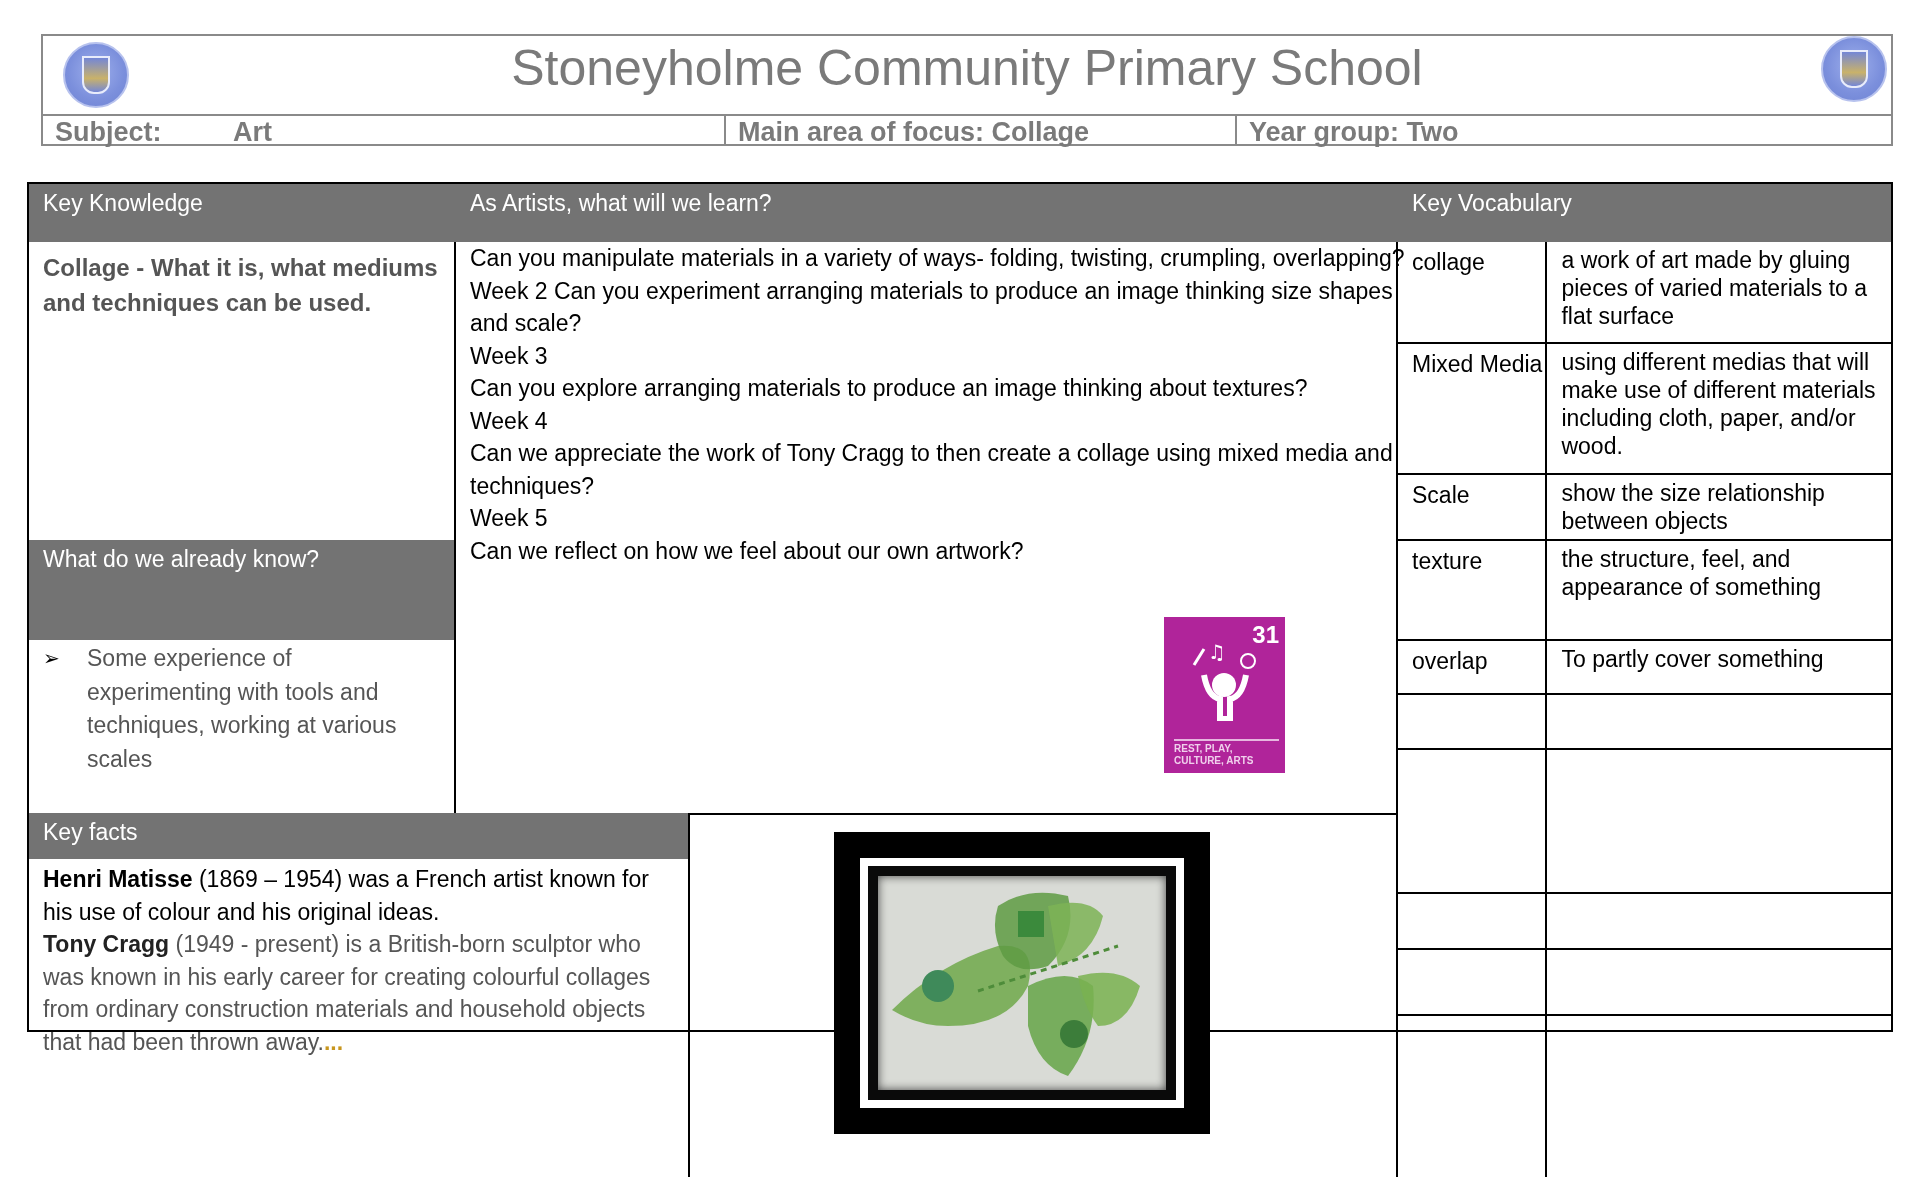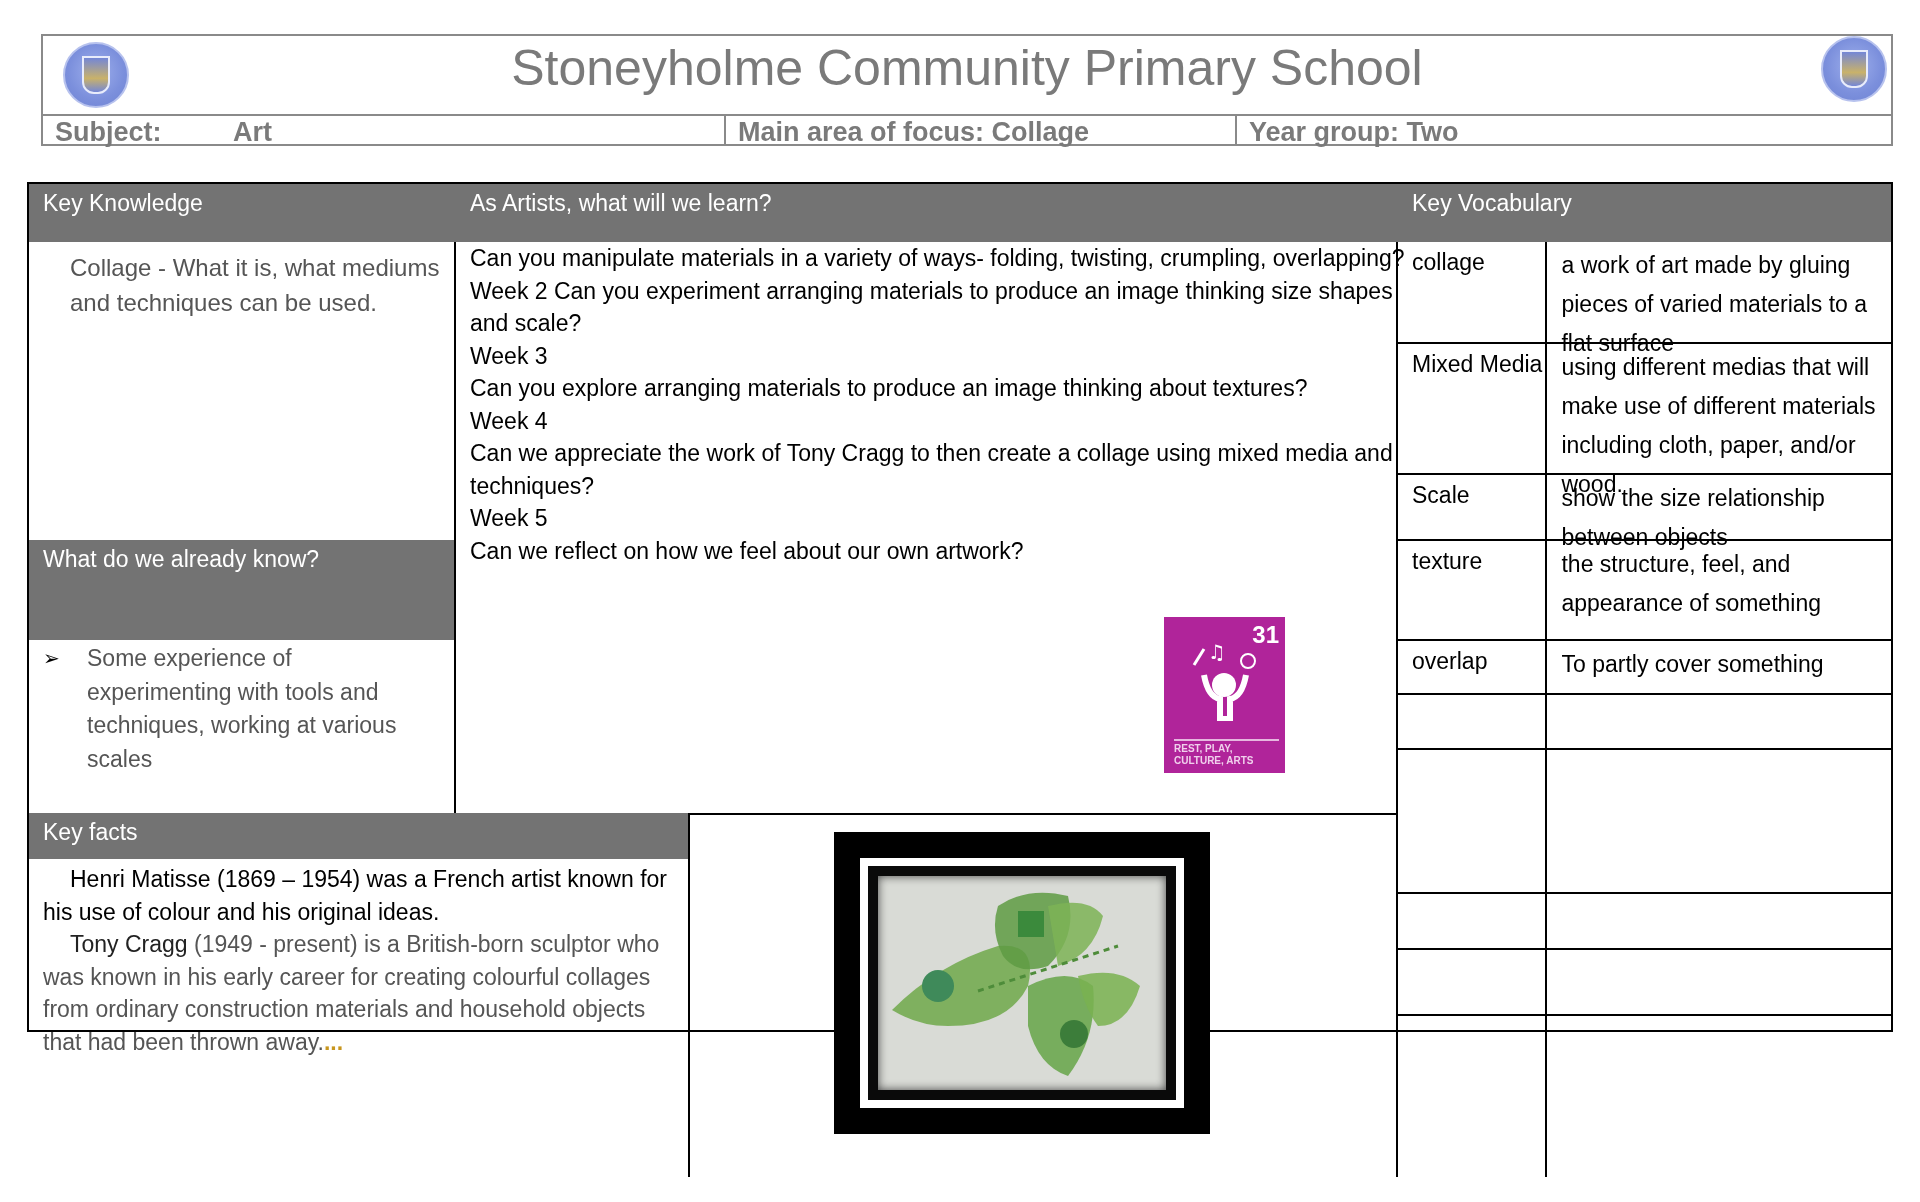--- a/index.html
+++ b/index.html
@@ -10,23 +10,23 @@
   .hdr-row { left:0; top:78px; width:100%; height:32px; border-top:2px solid #8a8a8a; font-family:"Liberation Sans", sans-serif; font-weight:bold; font-size:27px; color:#7a7a7a; }
   .hdr-cell { top:0; height:30px; line-height:32px; padding-left:12px; }
   .crest { width:66px; height:66px; border-radius:50%; background:radial-gradient(circle at 50% 45%, #9fb0ec 0%, #7b8fdc 60%, #6e83d2 100%); border:2px solid #b7c2ee; display:flex; align-items:center; justify-content:center; }
   .crest-inner { width:24px; height:34px; border:2px solid #e8ecfb; border-radius:0 0 12px 12px; background:linear-gradient(#7487d6, #c9b26a 60%, #7487d6); }
   .tbl { left:27px; top:182px; width:1866px; height:850px; border:2px solid #000; }
   .blk { background:#737373; color:#fff; font-family:"Liberation Sans", sans-serif; font-size:23px; padding:6px 0 0 14px; }
   .txt { font-family:"Liberation Sans", sans-serif; font-size:23px; line-height:32.5px; }
   .vline { width:2px; background:#000; }
   .hline { height:2px; background:#000; }
   .gray { color:#555; }
-  .bold { font-weight:normal;margin-left:27px; }
+  .bold { font-weight:bold; }
   .vocab-term { font-family:"Liberation Sans", sans-serif; font-size:23px; line-height:32px; padding:4px 0 0 14px; }
-  .vocab-def { font-family:"Liberation Sans", sans-serif; font-size:23px; line-height:39px; padding:4px 6px 0 12px; }
+  .vocab-def { font-family:"Liberation Sans", sans-serif; font-size:23px; line-height:28px; padding:4px 6px 0 12px; }
   .sdg { left:1162px; top:615px; width:121px; height:156px; background:#b0249a; color:#fff; }
   .sdg-num { right:6px; top:4px; font-family:"Liberation Sans", sans-serif; font-weight:bold; font-size:24px; }
   .sdg-label { left:10px; bottom:6px; font-family:"Liberation Sans", sans-serif; font-weight:bold; font-size:10px; line-height:12px; color:#f0d0ec; }
   .sdg-line { left:10px; right:6px; bottom:32px; height:2px; background:#e6b6df; }
   .frame { left:832px; top:830px; width:376px; height:302px; background:#000; }
   .mat { left:26px; top:26px; width:324px; height:250px; background:#fff; }
   .inner-frame { left:8px; top:8px; width:308px; height:234px; background:#0a0a0a; }
   .canvas { left:10px; top:10px; width:288px; height:214px; background:#d9dbd6; box-shadow: inset 0 0 10px #444; }
 </style>
 </head>

